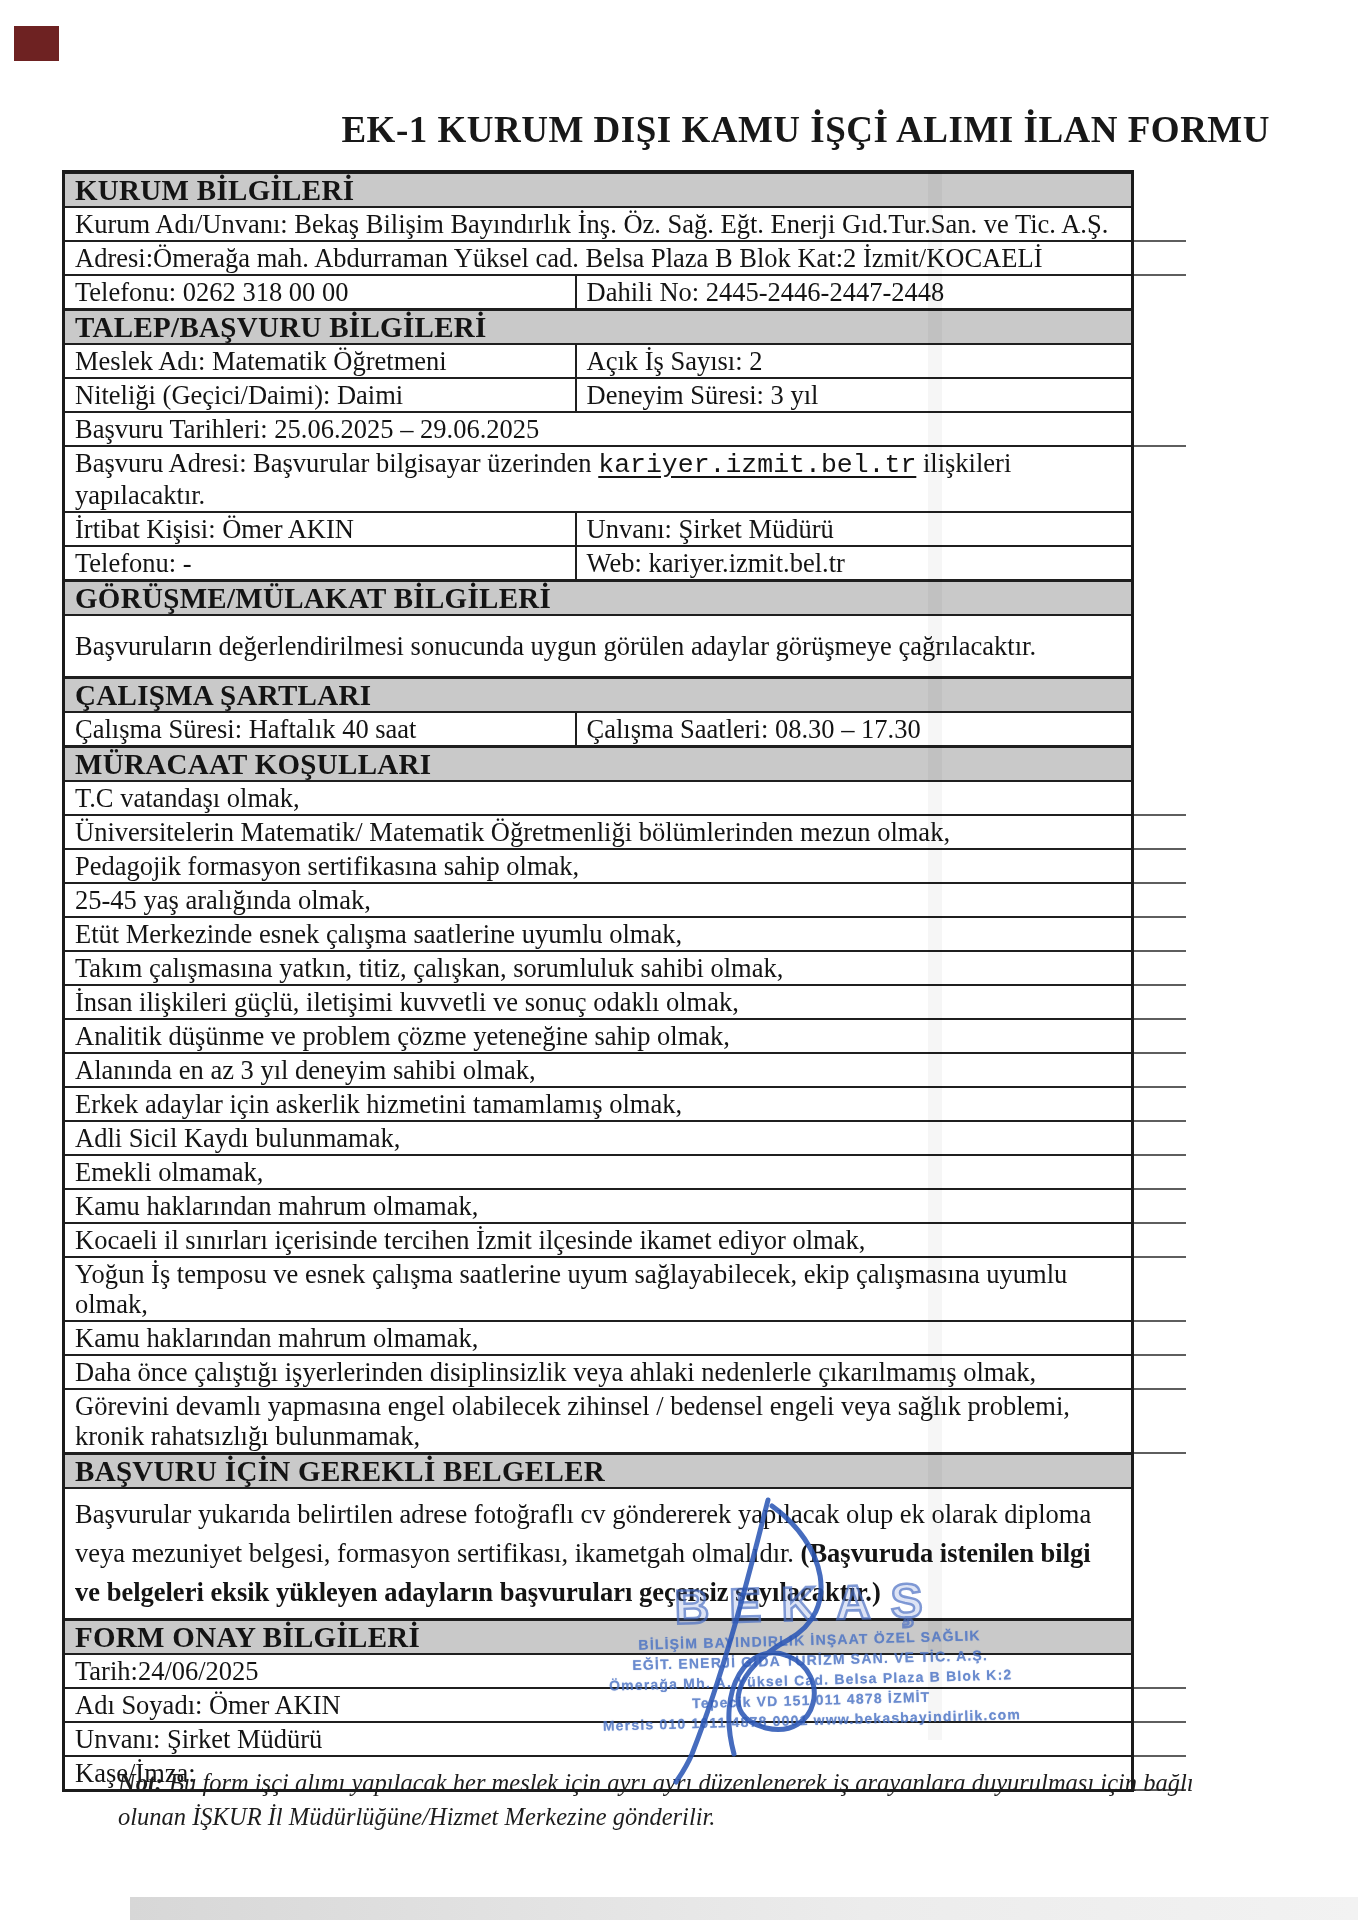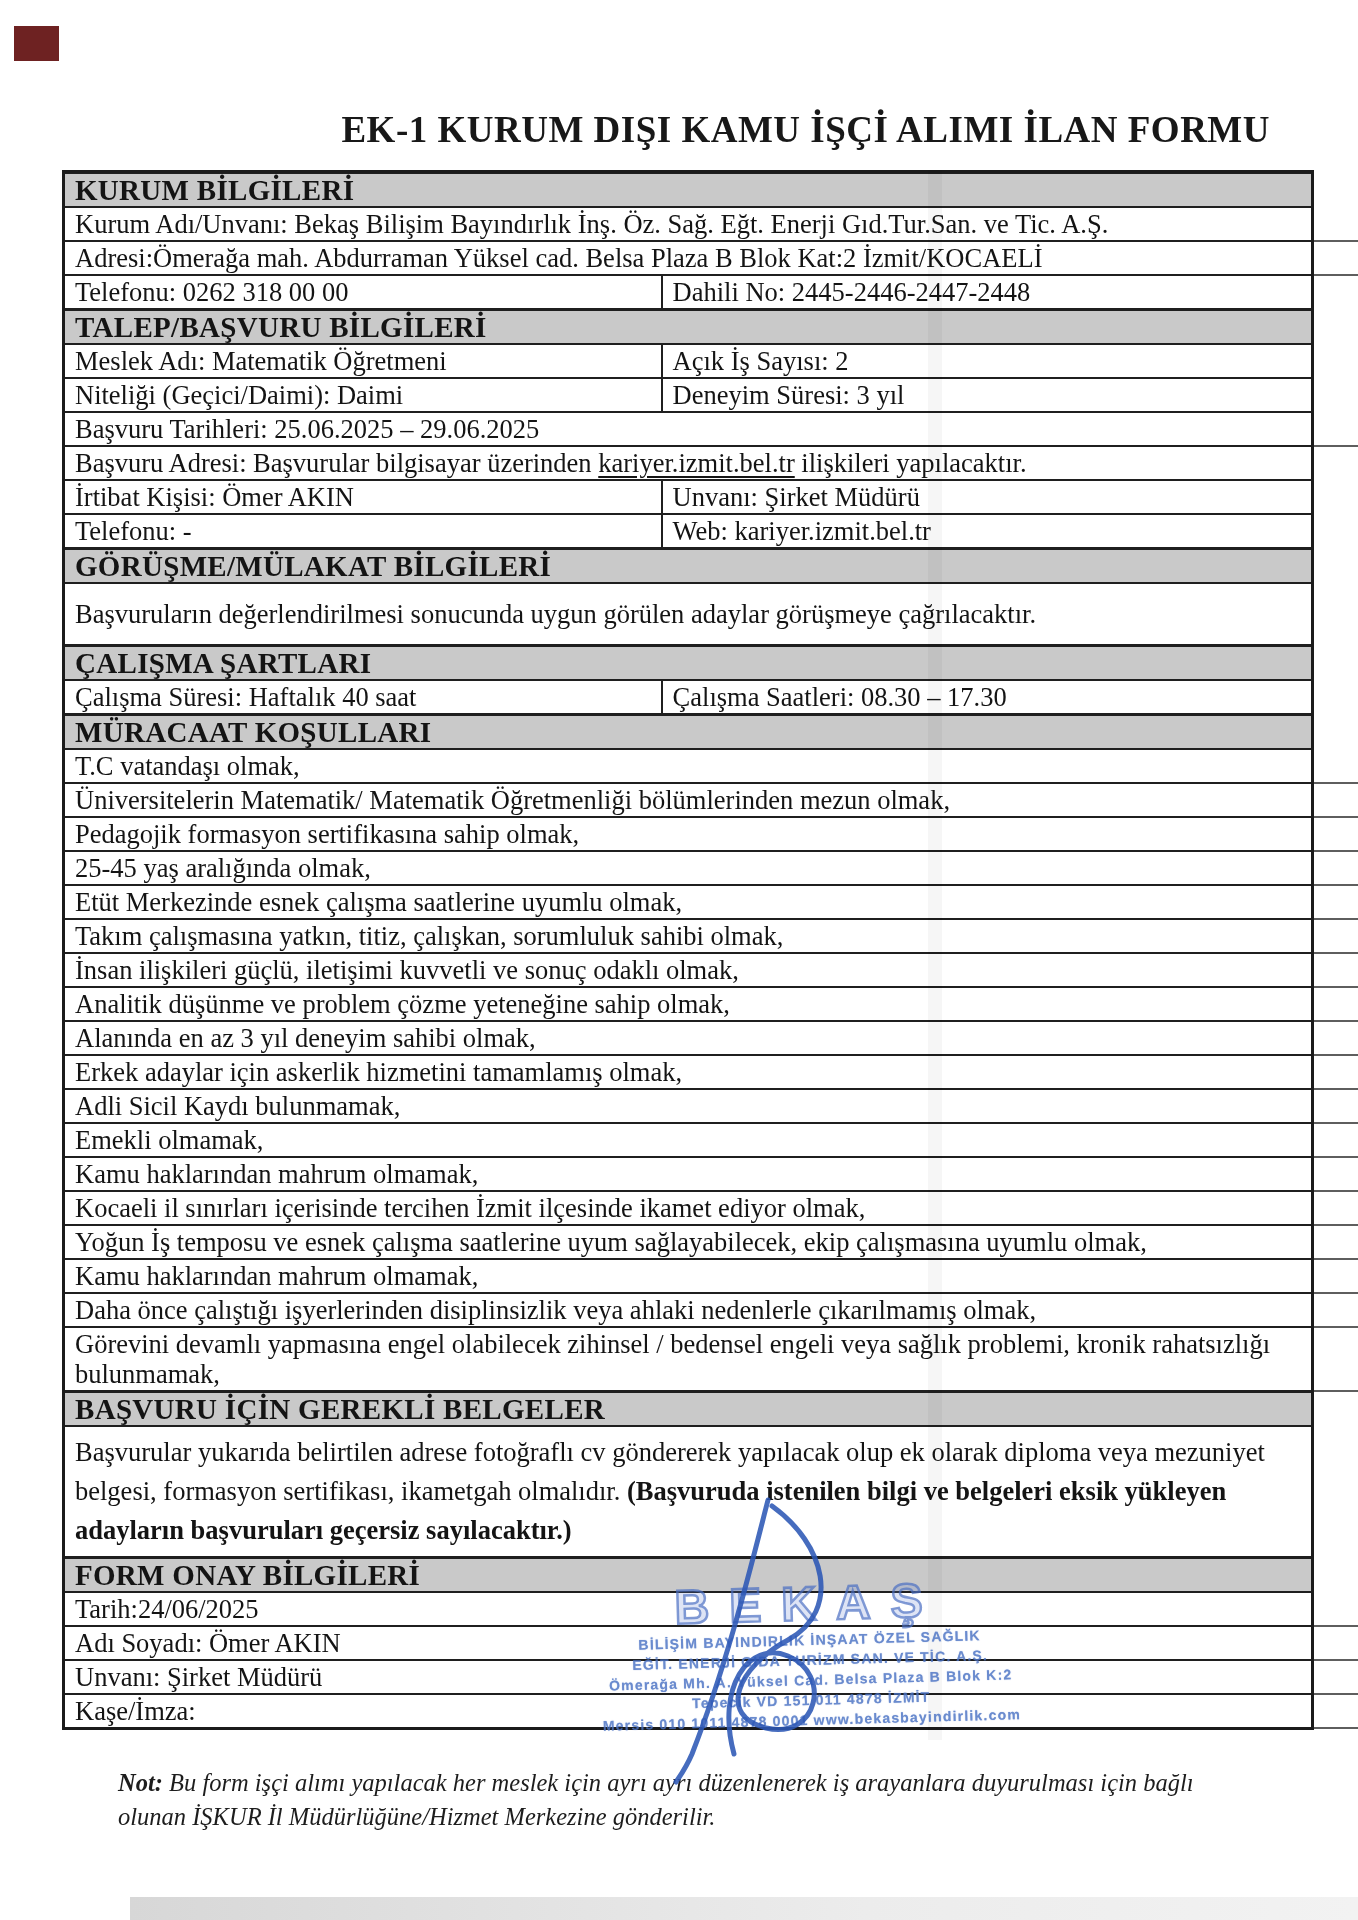--- a/index.html
+++ b/index.html
@@ -7,21 +7,21 @@
     width:1358px;height:1920px;position:relative;overflow:hidden;
     background:#ffffff;color:#141414;
     font-family:"Liberation Serif","DejaVu Serif",serif;
   }
   .corner-mark{position:absolute;left:14px;top:26px;width:45px;height:35px;background:#6e2222;}
   .page-title{
     position:absolute;left:62px;top:108px;width:1208px;text-align:right;
     font-weight:bold;font-size:37px;letter-spacing:.5px;color:#181818;white-space:nowrap;
   }
   .form-table{
-    position:absolute;left:62px;top:170px;width:1252px;
+    position:absolute;left:62px;top:170px;width:1072px;
     border:3px solid #1b1b1b;background:#fff;box-sizing:border-box;
   }
   .row{
     position:relative;border-bottom:2px solid #1f1f1f;
     font-size:26.5px;line-height:30px;padding:1px 10px;
     background:#fff;
   }
   .row:last-child{border-bottom:none;}
   .row.header{
     background:#c9c9c9;font-weight:bold;font-size:29px;
@@ -31,21 +31,21 @@
   .row.split .cell{padding:1px 10px;box-sizing:border-box;}
   .row.split .cell.left{width:47.8%;}
   .row.split .cell.right{flex:1;border-left:2px solid #1f1f1f;}
   .row.tall{padding:15px 10px;}
   .row.para{padding:6px 10px;line-height:39px;}
   .row.para .bold-part{font-weight:bold;}
   .row.req::after,.row.full::after{
     content:"";position:absolute;right:-55px;bottom:-2px;width:52px;
     border-bottom:2px solid rgba(40,40,40,.75);
   }
-  .underlined{text-decoration:underline;text-underline-offset:4px;}
+  .underlined{text-decoration:underline;text-underline-offset:4px;font-family:Liberation Mono, monospace;}
   .note{
     position:absolute;left:118px;top:1766px;width:1095px;
     font-style:italic;font-size:24.5px;line-height:34px;color:#1d1d1d;
   }
   .note .note-label{font-weight:bold;}
   
   .stamp{
     position:absolute;left:545px;top:1578px;width:530px;text-align:center;
     transform:rotate(-1.6deg);opacity:.82;pointer-events:none;z-index:5;
   }

